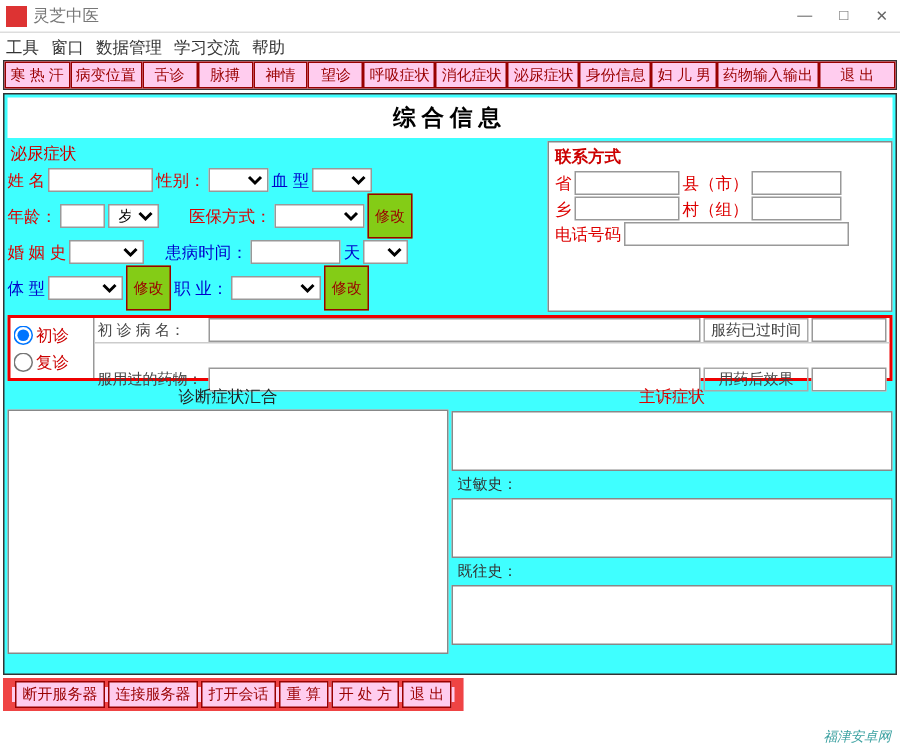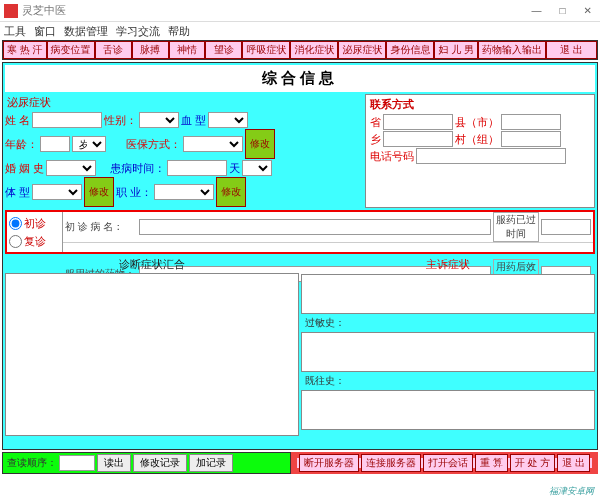--- a/index.html
+++ b/index.html
@@ -28,21 +28,21 @@
 .contact { width: 230px; background: #fff; border: 1px solid #888; padding: 2px 4px; }
 .contact .title { color: #c00; font-weight: bold; margin-bottom: 2px; }
 .visit-box { border: 2px solid #e00; background: #fff; margin-top: 2px; display: flex; height: 44px; }
 .visit-radio { width: 56px; border-right: 1px solid #999; display: flex; flex-direction: column; justify-content: space-around; padding: 2px; }
 .visit-radio label { color: #c00; font-size: 11px; display: flex; align-items: center; gap: 2px; cursor: pointer; }
 .visit-fields { flex: 1; display: flex; flex-direction: column; gap: 16px; }
 .visit-fields .vrow { display: flex; align-items: center; flex: 1; border-bottom: 1px solid #ccc; padding: 0 2px; }
 .visit-fields .vrow:last-child { border-bottom: none; }
 .visit-fields .vlbl { width: 74px; font-size: 10px; color: #444; }
 .visit-fields input { flex: 1; }
-.visit-fields .vlbl2 { width: 46px; font-size: 10px; color: #444; text-align: center; border: 1px solid #aaa; margin: 0 2px; }
+.visit-fields .vlbl2 { width: 70px; font-size: 10px; color: #444; text-align: center; border: 1px solid #aaa; margin: 0 2px; }
 .lower { display: flex; gap: 2px; margin-top: 2px; height: 180px; }
 .diag-box { flex: 1; display: flex; flex-direction: column; }
 .diag-title { text-align: center; color: #222; font-size: 11px; padding: 1px; }
 .diag-title.red { color: #d00; }
 .ta { flex: 1; background: #fff; border: 1px solid #888; width: 100%; resize: none; font-size: 10px; }
 .complaint { flex: 1; display: flex; flex-direction: column; gap: 1px; }
 .complaint .ta { height: 40px; flex: none; }
 .complaint .sub { font-size: 10px; color: #333; padding: 1px 4px; }
 .bottom { display: flex; margin: 0 2px 2px 2px; height: 22px; }
 .bottom-left { background: #0cfc0c; border: 1px solid #333; display: flex; align-items: center; gap: 2px; padding: 0 4px; flex: 1; }
@@ -192,27 +192,20 @@
       <textarea class="ta" style=""></textarea>
       <div class="sub">过敏史：</div>
       <textarea class="ta" style=""></textarea>
       <div class="sub">既往史：</div>
       <textarea class="ta" style=""></textarea>
     </div>
   </div>
 </div>
 
 <div class="bottom">
-  <div class="bottom-left">
-    <span class="lbl2">查读顺序：</span>
-    <input type="text" style="">
-    <button class="btn-grey">读出</button>
-    <button class="btn-grey">修改记录</button>
-    <button class="btn-grey">加记录</button>
-  </div>
   <div class="bottom-right">
     <button class="btn-red">断开服务器</button>
     <button class="btn-red">连接服务器</button>
     <button class="btn-red">打开会话</button>
     <button class="btn-red">重 算</button>
     <button class="btn-red">开 处 方</button>
     <button class="btn-red">退  出</button>
   </div>
 </div>
 

